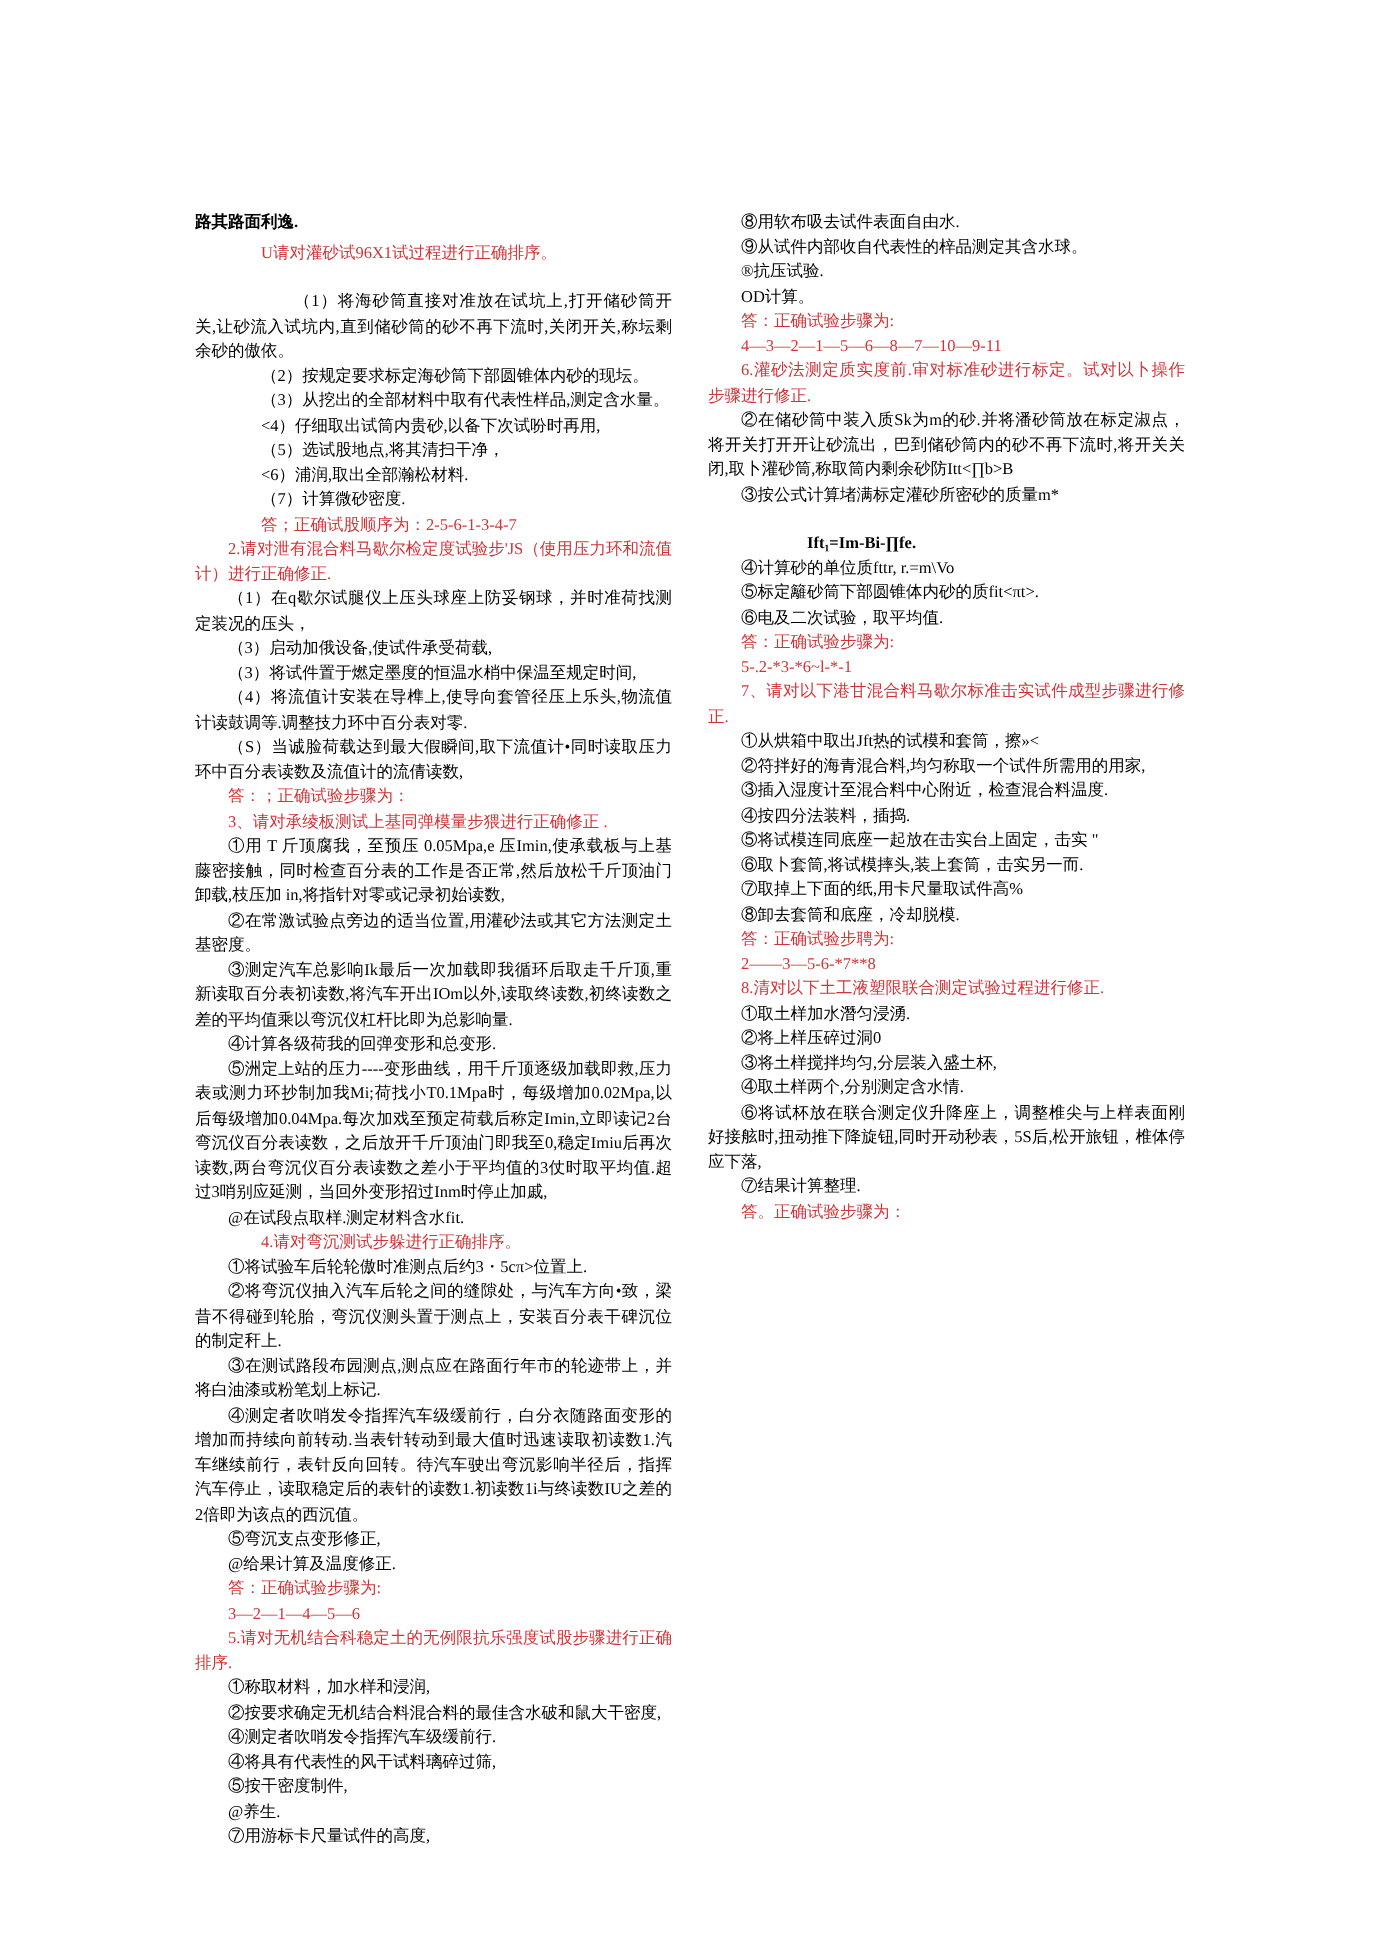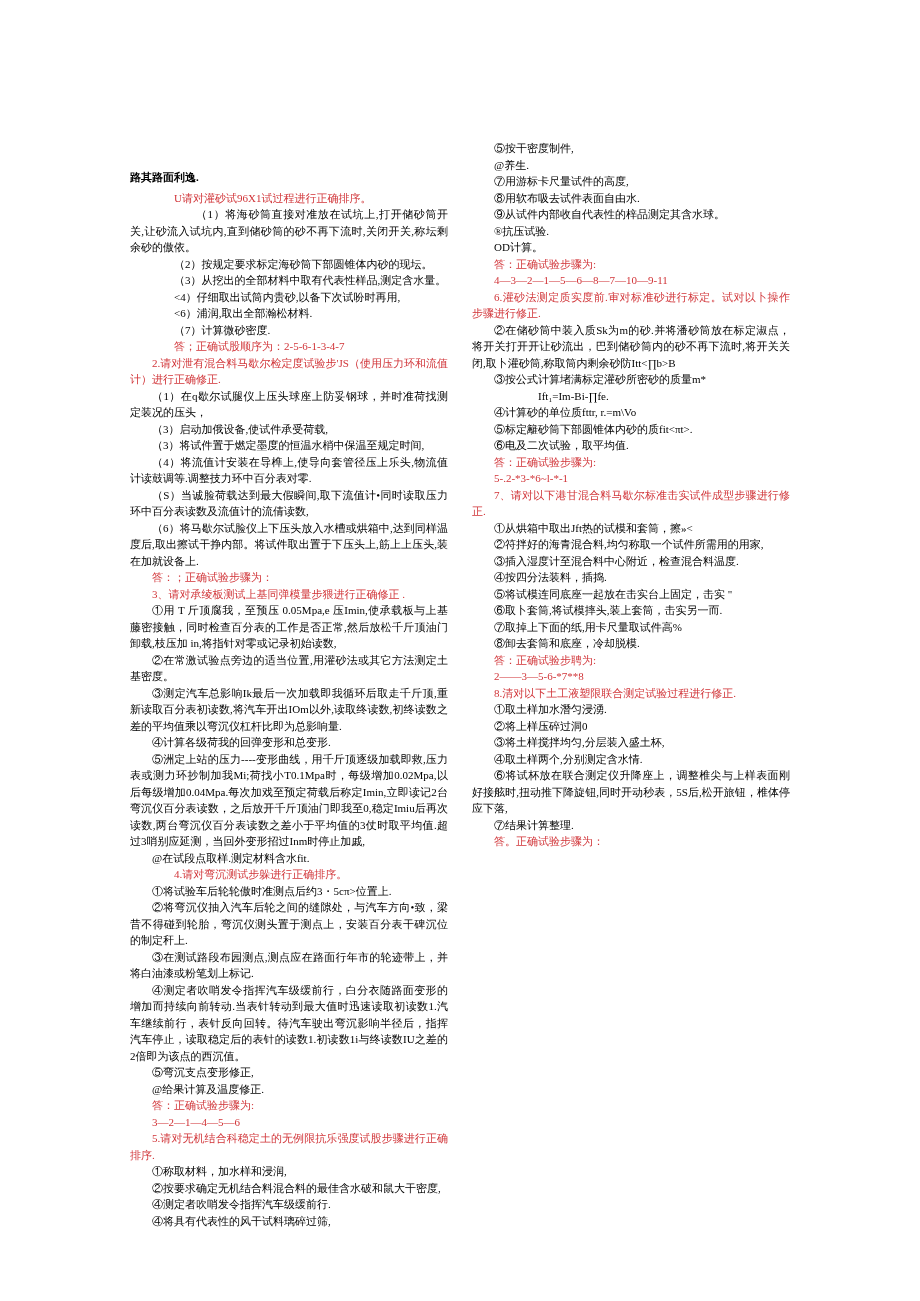--- a/index.html
+++ b/index.html
@@ -12,48 +12,48 @@
     line-height: 1.5;
     padding: 140px 130px 60px 130px;
     color: #000;
   }
   .columns {
     column-count: 2;
     column-gap: 24px;
     column-fill: auto;
     height: 1100px;
   }
-  .title { font-weight: bold; margin-bottom: 4px; margin-top: 29px; }
+  .title { font-weight: bold; margin-bottom: 4px; }
   .red { color: #d13438; }
   p { margin: 0; text-align: justify; }
   .indent1 { text-indent: 2em; }
   .indent2 { text-indent: 4em; }
-  .indent3 { text-indent: 6em; }
-  .bold { font-weight: normal; }
+  .indent3 { text-indent: 6em; margin-top: 16px; }
+  .bold { font-weight: bold; }
 </style>
 </head>
 <body>
 
 <div class="columns">
   <p class="title">路其路面利逸.</p>
   <p class="indent2 red">U请对灌砂试96X1试过程进行正确排序。</p>
   <p class="indent3">（1）将海砂筒直接对准放在试坑上,打开储砂筒开关,让砂流入试坑内,直到储砂筒的砂不再下流时,关闭开关,称坛剩余砂的傲依。</p>
   <p class="indent2">（2）按规定要求标定海砂筒下部圆锥体内砂的现坛。</p>
   <p class="indent2">（3）从挖出的全部材料中取有代表性样品,测定含水量。</p>
   <p class="indent2">&lt;4）仔细取出试筒内贵砂,以备下次试吩时再用,</p>
+  <p class="indent2">（5）选试股地点,将其清扫干净，</p>
   <p class="indent2">&lt;6）浦润,取出全部瀚松材料.</p>
   <p class="indent2">（7）计算微砂密度.</p>
   <p class="indent2 red">答；正确试股顺序为：2-5-6-1-3-4-7</p>
   <p class="indent1 red">2.请对泄有混合料马歇尔检定度试验步'JS（使用压力环和流值计）进行正确修正.</p>
   <p class="indent1">（1）在q歇尔试腿仪上压头球座上防妥钢球，并时准荷找测定装况的压头，</p>
   <p class="indent1">（3）启动加俄设备,使试件承受荷载,</p>
   <p class="indent1">（3）将试件置于燃定墨度的恒温水梢中保温至规定时间,</p>
   <p class="indent1">（4）将流值计安装在导榫上,使导向套管径压上乐头,物流值计读鼓调等.调整技力环中百分表对零.</p>
   <p class="indent1">（S）当诚脸荷载达到最大假瞬间,取下流值计•同时读取压力环中百分表读数及流值计的流倩读数,</p>
-  <p class="indent1">（6）将马歇尔试脸仪上下压头放入水槽或烘箱中,达到同样温度后,取出擦试干挣内部。将试件取出置于下压头上,筋上上压头,装在加就设备上.</p>
   <p class="indent1 red">答：；正确试验步骤为：</p>
   <p class="indent1 red">3、请对承绫板测试上基同弹模量步猥进行正确修正 .</p>
   <p class="indent1">①用 T 斤顶腐我，至预压 0.05Mpa,e 压Imin,使承载板与上基藤密接触，同时检查百分表的工作是否正常,然后放松千斤顶油门卸载,枝压加 in,将指针对零或记录初始读数,</p>
   <p class="indent1">②在常激试验点旁边的适当位置,用灌砂法或其它方法测定土基密度。</p>
   <p class="indent1">③测定汽车总影响Ik最后一次加载即我循环后取走千斤顶,重新读取百分表初读数,将汽车开出IOm以外,读取终读数,初终读数之差的平均值乘以弯沉仪杠杆比即为总影响量.</p>
   <p class="indent1">④计算各级荷我的回弹变形和总变形.</p>
   <p class="indent1">⑤洲定上站的压力----变形曲线，用千斤顶逐级加载即救,压力表或测力环抄制加我Mi;荷找小T0.1Mpa时，每级增加0.02Mpa,以后每级增加0.04Mpa.每次加戏至预定荷载后称定Imin,立即读记2台弯沉仪百分表读数，之后放开千斤顶油门即我至0,稳定Imiu后再次读数,两台弯沉仪百分表读数之差小于平均值的3仗时取平均值.超过3哨别应延测，当回外变形招过Inm时停止加戚,</p>
   <p class="indent1">@在试段点取样.测定材料含水fit.</p>
   <p class="indent2 red">4.请对弯沉测试步躲进行正确排序。</p>
   <p class="indent1">①将试验车后轮轮傲时准测点后约3・5cπ&gt;位置上.</p>

